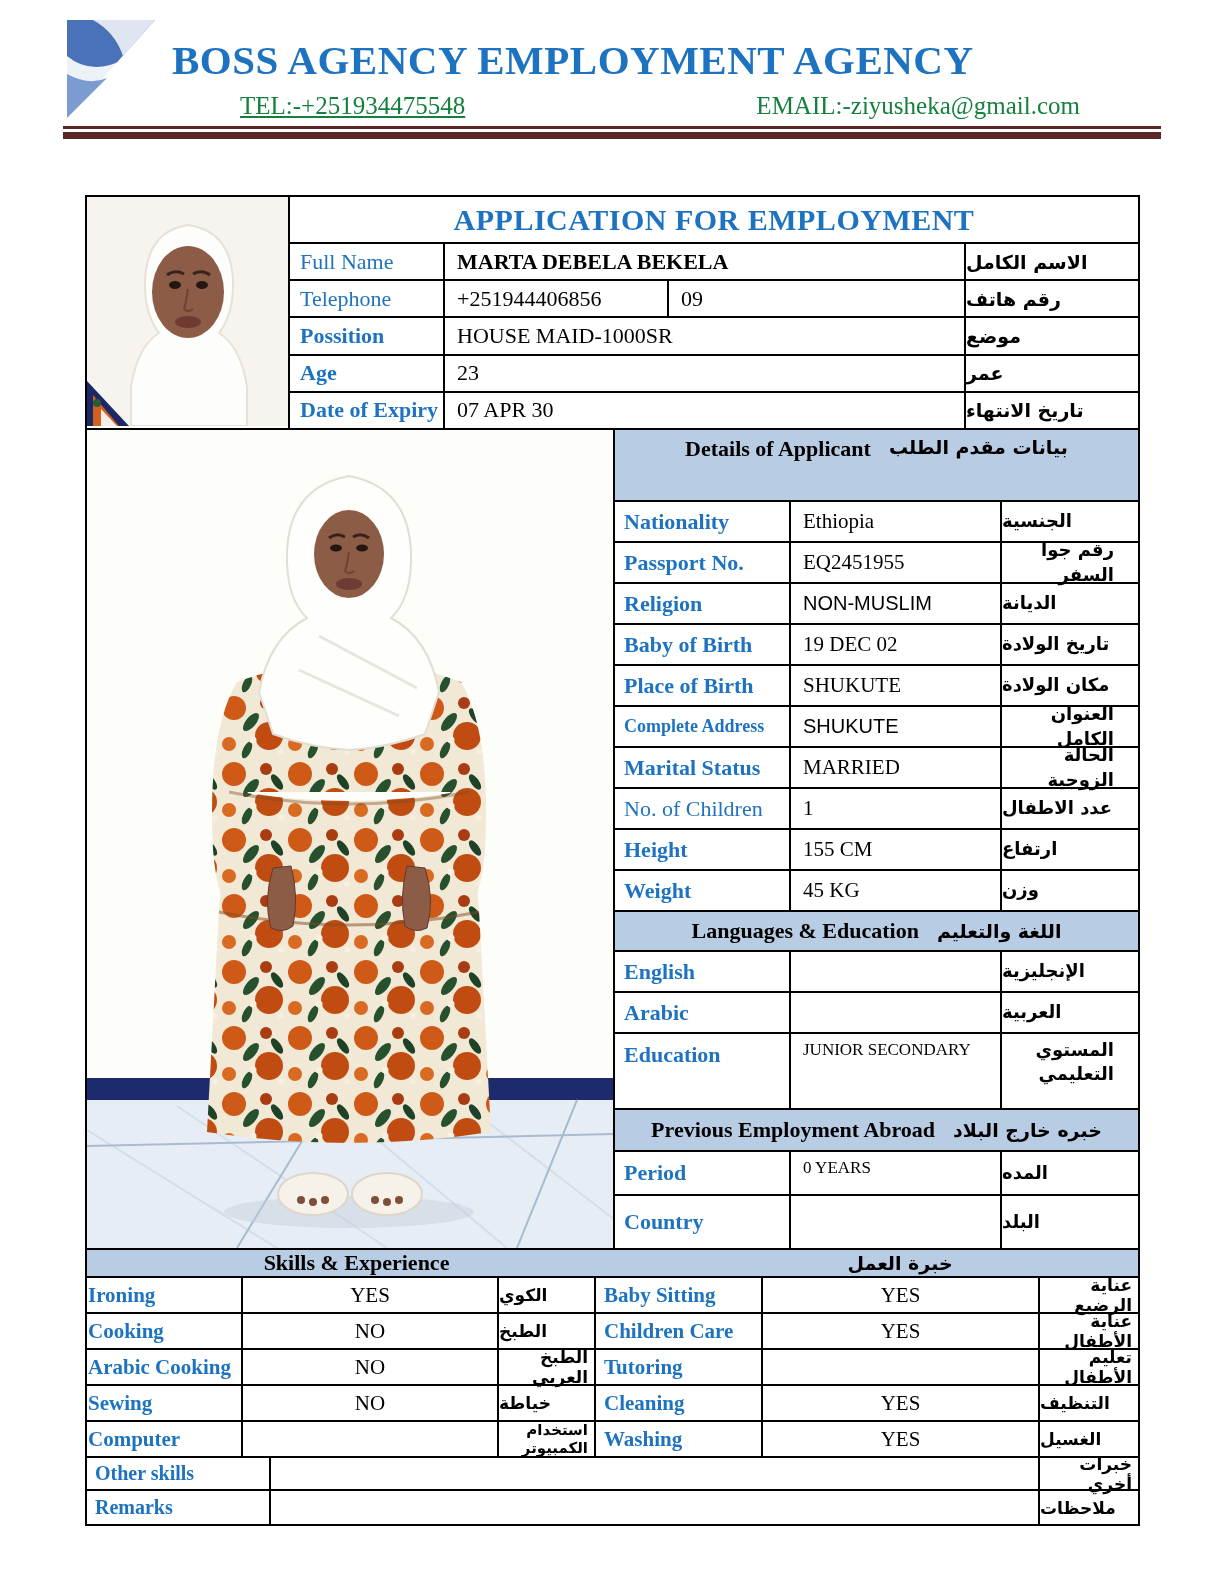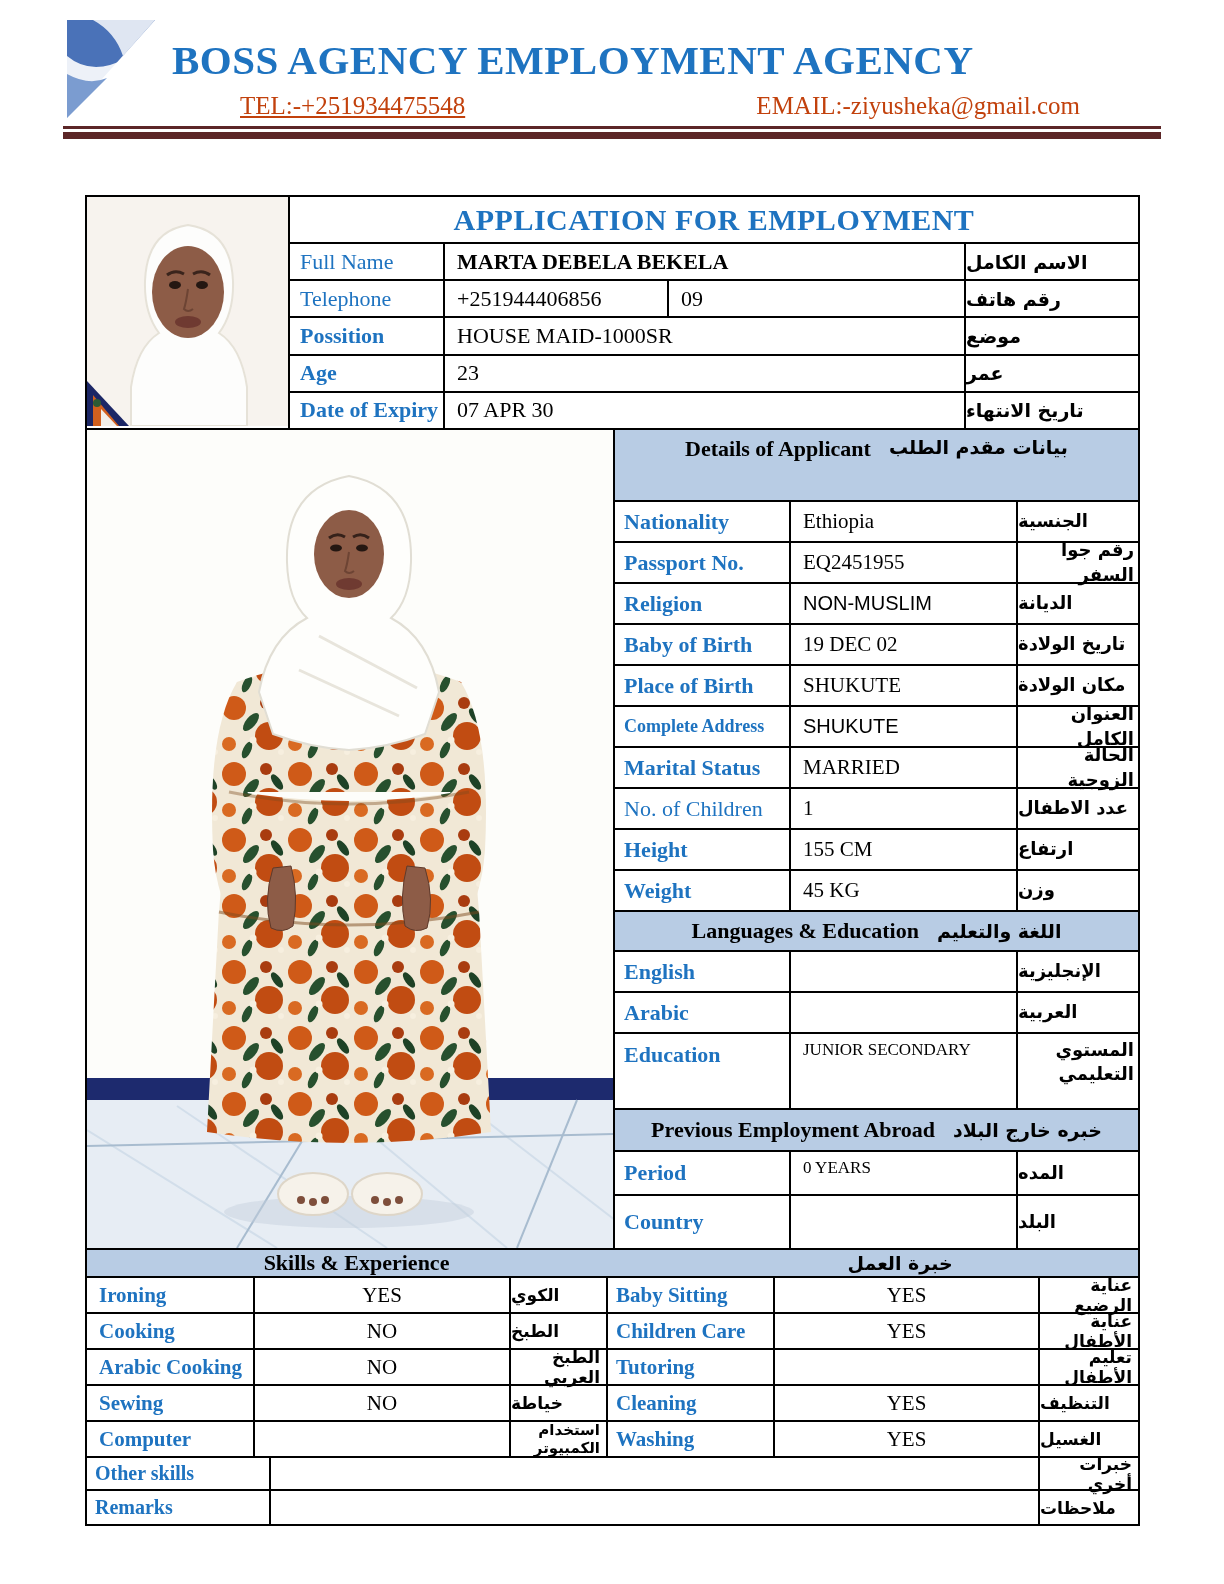--- a/index.html
+++ b/index.html
@@ -16,21 +16,21 @@
   
   .logo { position: absolute; left: 63px; top: 16px; width: 96px; height: 106px; }
   .agency-name {
     position: absolute; left: 172px; top: 36px; width: 830px;
     font-size: 41px; font-weight: 700; color: #1e73c0;
     letter-spacing: 0.5px; white-space: nowrap;
   }
   .contact-line {
     position: absolute; left: 240px; top: 92px; width: 840px;
     display: flex; justify-content: space-between;
-    font-size: 25px; color: #c2410c;
+    font-size: 25px; color: #15803d;
   }
   .tel { text-decoration: underline; }
   .header-rule {
     position: absolute; left: 63px; top: 126px; width: 1098px; height: 13px;
     border-top: 3px solid #5c2627; border-bottom: 7px solid #5c2627;
   }
   
   .form {
     position: absolute; left: 85px; top: 195px; width: 1055px;
     border: 2px solid #000;
@@ -74,27 +74,27 @@
   .drow { display: flex; height: 41px; border-bottom: 2px solid #000; }
   .drow.edu { height: 76px; }
   .drow.period { height: 44px; }
   .drow.country { flex: 1; border-bottom: none; }
   .dlabel { width: 176px; border-right: 2px solid #000; padding-left: 9px; font-size: 22px; font-weight: 700; color: #1e73c0; }
   .dlabel.small { font-size: 18px; }
   .dlabel.reg { font-weight: 400; }
   .dval { flex: 1; border-right: 2px solid #000; padding-left: 12px; font-size: 21px; }
   .dval.sans { font-family: "Liberation Sans", sans-serif; font-size: 20px; }
   .dval.sm { font-size: 17px; align-items: flex-start; padding-top: 6px; }
-  .darab { width: 120px; padding-right: 4px; font-size: 18px; justify-content: flex-end; line-height: 1.35; }
+  .darab { width: 136px; padding-right: 24px; font-size: 18px; justify-content: flex-end; line-height: 1.35; }
   .edu .darab { align-items: flex-start; padding-top: 4px; }
   
   .band-skills { height: 30px; display: grid; grid-template-columns: 53% 47%; border-top: 2px solid #000; }
   .band-skills span { display: flex; align-items: center; justify-content: center; }
   .srow { display: flex; height: 36px; border-bottom: 2px solid #000; }
-  .sk-label  { width: 168px; border-right: 2px solid #000; padding-left: 12px; font-size: 21px; font-weight: 700; color: #1e73c0; }
+  .sk-label  { width: 156px; border-right: 2px solid #000; padding-left: 1px; font-size: 21px; font-weight: 700; color: #1e73c0; }
   .sk-val    { width: 256px; border-right: 2px solid #000; justify-content: center; font-size: 21px; }
   .sk-arab   { width: 97px;  border-right: 2px solid #000; padding-right: 6px; justify-content: flex-end; font-size: 17px; }
   .sk-label2 { width: 167px; border-right: 2px solid #000; padding-left: 8px; font-size: 21px; font-weight: 700; color: #1e73c0; }
   .sk-val2   { flex: 1; border-right: 2px solid #000; justify-content: center; font-size: 21px; }
   .sk-arab2  { width: 98px; padding-right: 6px; justify-content: flex-end; font-size: 17px; }
   .frow { display: flex; height: 33px; border-bottom: 2px solid #000; }
   .frow:last-child { border-bottom: none; }
   .f-label { width: 184px; border-right: 2px solid #000; padding-left: 8px; font-size: 20px; font-weight: 700; color: #1e73c0; }
   .f-val   { flex: 1; border-right: 2px solid #000; }
   .f-arab  { width: 98px; padding-right: 6px; justify-content: flex-end; font-size: 17px; }

